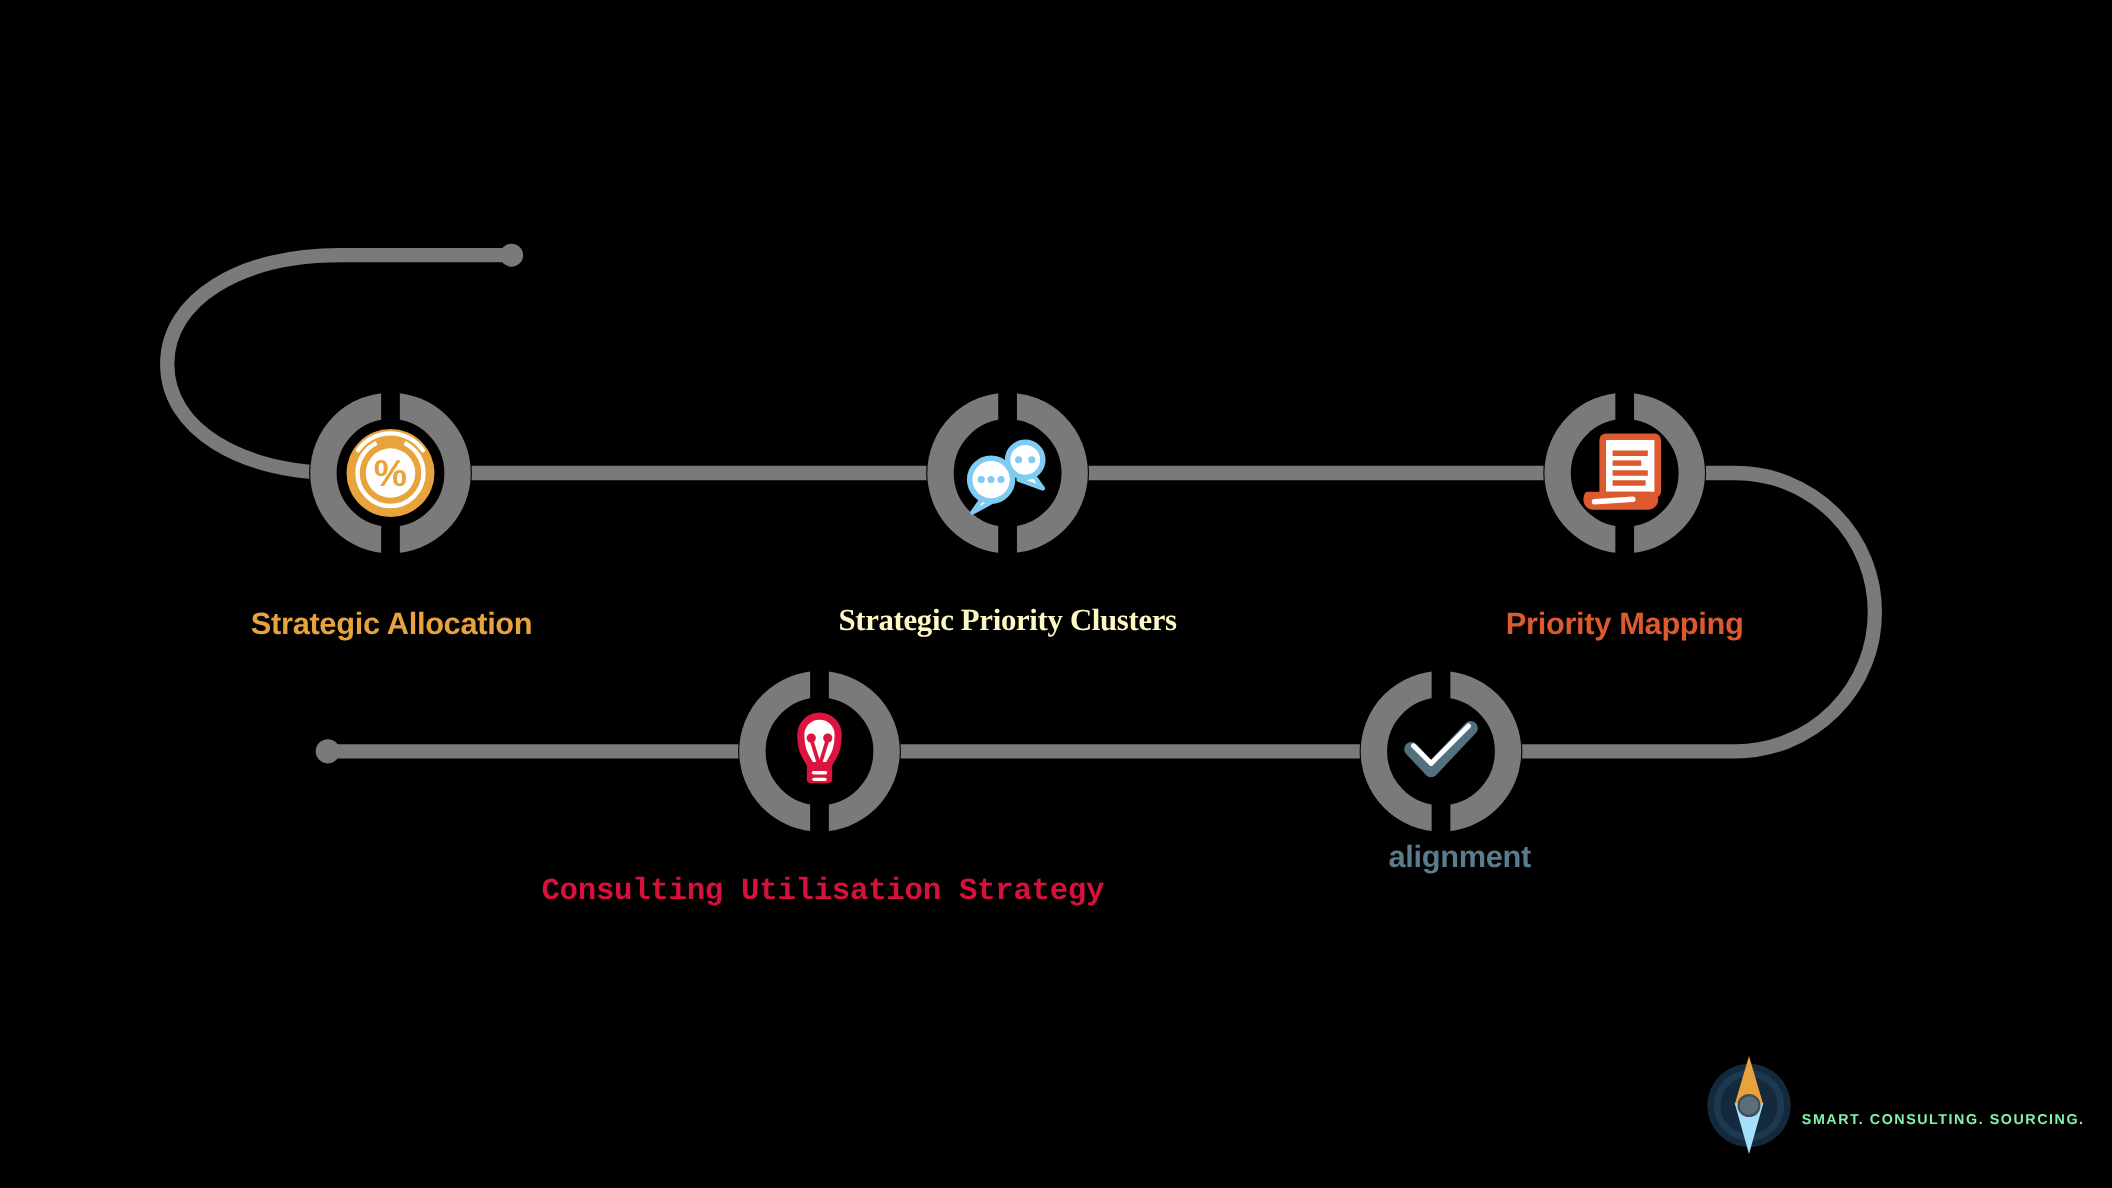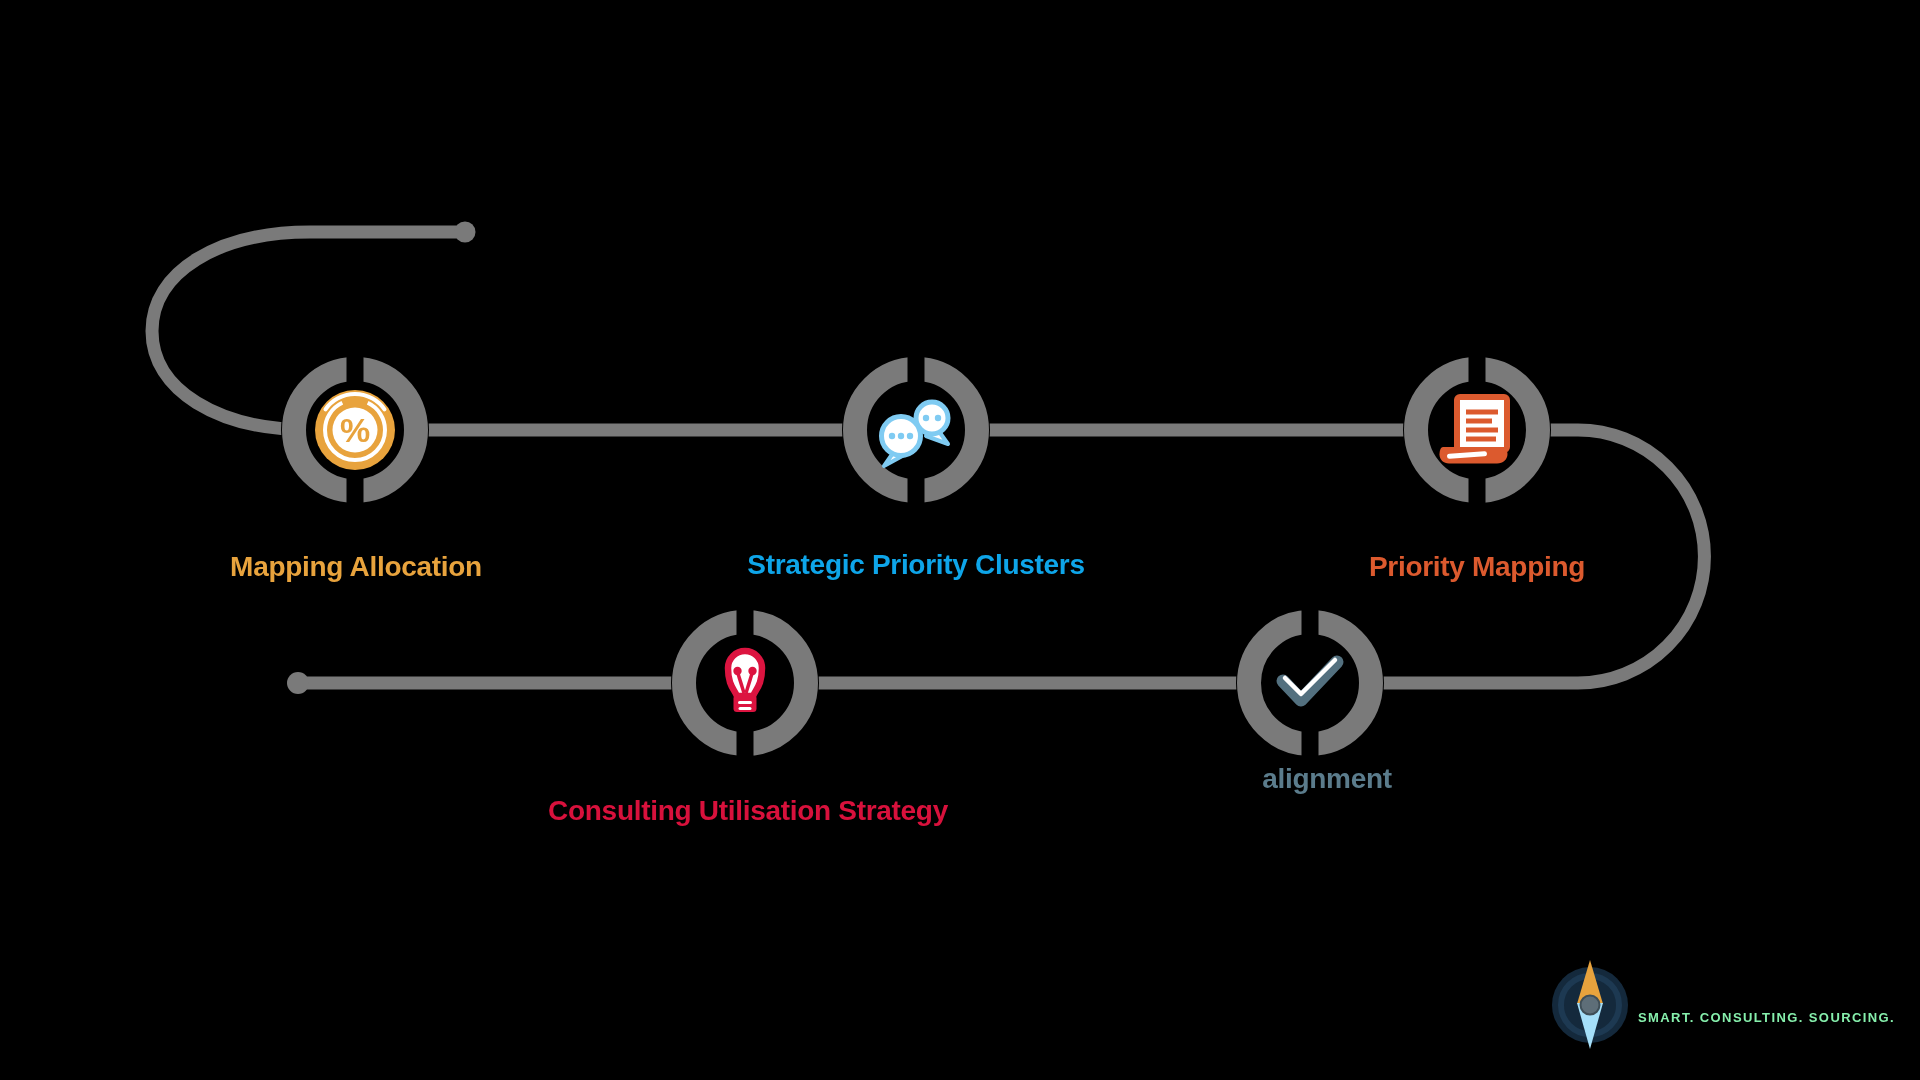--- a/index.html
+++ b/index.html
@@ -23,24 +23,24 @@
   }
   .node-label {
     position: absolute;
     transform: translateX(-50%);
     white-space: nowrap;
     font-weight: 700;
     font-size: 28px;
     letter-spacing: -0.3px;
   }
   .lbl-amber   { color: #E8A33D; }
-  .lbl-blue    { color: #0ea5e9; }
+  .lbl-blue    { color: #fef9c3; font-family: Liberation Serif, serif; }
   .lbl-orange  { color: #DC5A2E; }
   .lbl-slate   { color: #5B7C8C; }
-  .lbl-crimson { color: #D8113C; }
+  .lbl-crimson { color: #D8113C; font-family: Liberation Mono, monospace; }
   .tagline {
     position: absolute;
     left: 1638px;
     top: 1010px;
     color: #86efac;
     font-size: 13px;
     font-weight: 700;
     letter-spacing: 1.4px;
     white-space: nowrap;
   }
@@ -146,21 +146,21 @@
 
     <g>
       <circle cx="1590" cy="1005" r="38" fill="#14293C"></circle>
       <circle cx="1590" cy="1005" r="29" fill="none" stroke="#1d3952" stroke-width="6"></circle>
       <polygon points="1590,960 1603,1004 1577,1004" fill="#E8A33D"></polygon>
       <polygon points="1590,1049 1603,1003 1577,1003" fill="#A5DFF9"></polygon>
       <circle cx="1590" cy="1005" r="9.5" fill="#5E6E78" stroke="#3f4e57" stroke-width="2"></circle>
     </g>
   </svg>
 
-  <div class="node-label lbl-amber" style="left:356px;  top:551px;">Mapping Allocation</div>
+  <div class="node-label lbl-amber" style="left:356px;  top:551px;">Strategic Allocation</div>
   <div class="node-label lbl-blue" style="left:916px;  top:549px;">Strategic Priority Clusters</div>
   <div class="node-label lbl-orange" style="left:1477px; top:551px;">Priority Mapping</div>
   <div class="node-label lbl-slate" style="left:1327px; top:763px;">alignment</div>
   <div class="node-label lbl-crimson" style="left:748px;  top:795px;">Consulting Utilisation Strategy</div>
 
   <div class="tagline">SMART. CONSULTING. SOURCING.</div>
 
 </div>
 
 </body></html>

